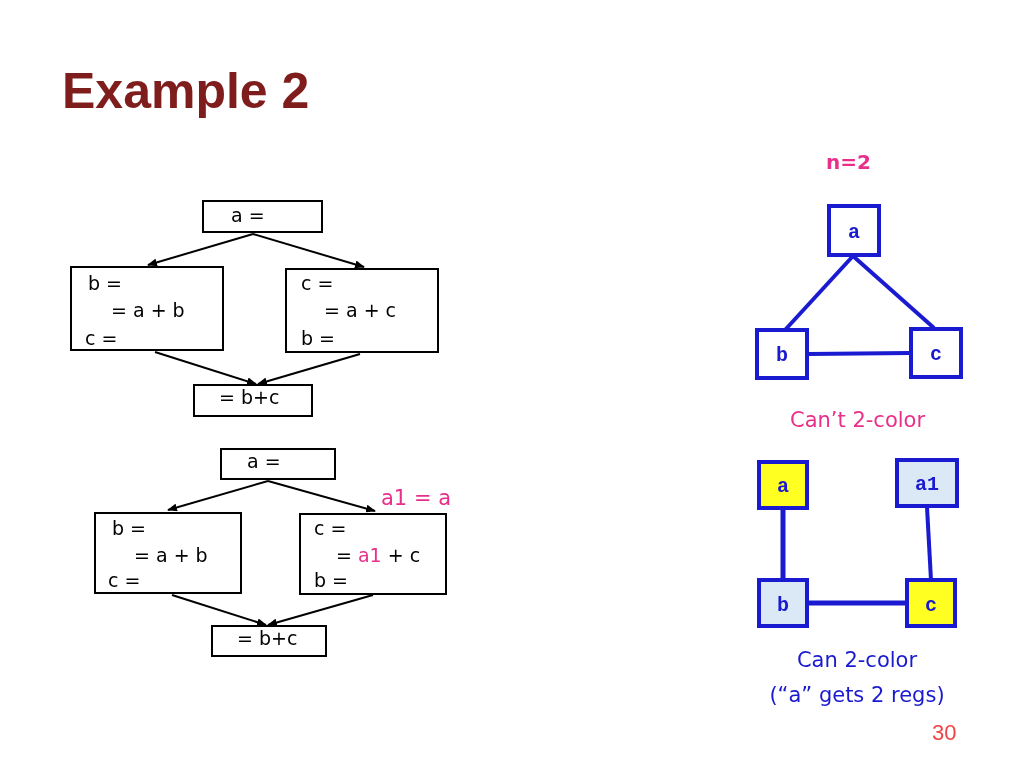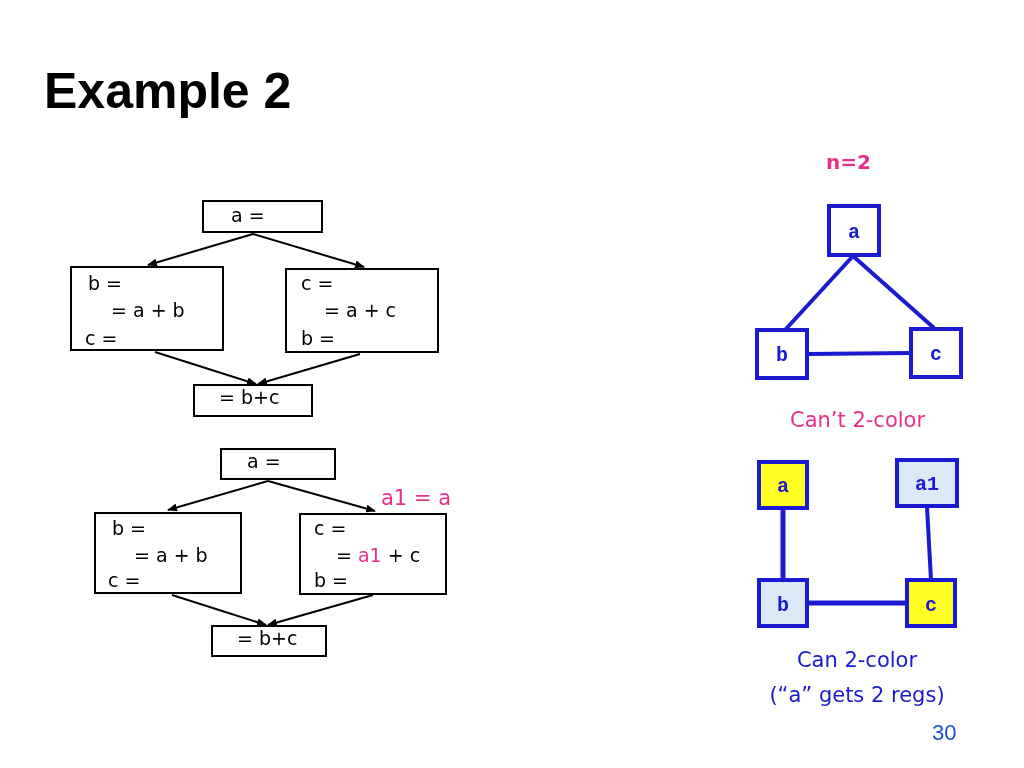--- a/index.html
+++ b/index.html
@@ -1,24 +1,24 @@
 <!DOCTYPE html>
 <html><head>
 <meta charset="utf-8">
 <style>
   html, body { margin:0; padding:0; }
   body { width:1024px; height:768px; background:#ffffff; position:relative; overflow:hidden; font-family:"Liberation Sans", sans-serif; }
-  .title { position:absolute; left:44px; top:62px; font-size:50px; font-weight:bold; color:#000000; font-family:"Liberation Sans", sans-serif; }
+  .title { position:absolute; left:62px; top:62px; font-size:50px; font-weight:bold; color:#7f1d1d; font-family:"Liberation Sans", sans-serif; }
   svg.canvas { position:absolute; left:0; top:0; }
   .cfg-text { font-family:"DejaVu Sans", sans-serif; font-size:19px; fill:#000; }
   .pink { fill:#e8308a; }
   .node-text { font-family:"Liberation Mono", monospace; font-weight:bold; font-size:20px; fill:#1a1ad0; }
   .pink-label { font-family:"DejaVu Sans", sans-serif; font-size:21px; fill:#e8308a; }
   .blue-label { font-family:"DejaVu Sans", sans-serif; font-size:21px; fill:#1a1ad0; }
-  .pagenum { position:absolute; left:932px; top:720px; font-size:22px; color:#1d4ed8; font-family:"Liberation Sans", sans-serif; }
+  .pagenum { position:absolute; left:932px; top:720px; font-size:22px; color:#ef4444; font-family:"Liberation Sans", sans-serif; }
 </style>
 </head>
 <body>
 
 <div class="title">Example 2</div>
 
 <svg class="canvas" width="1024" height="768">
   <defs>
     <marker id="arr" markerWidth="10" markerHeight="8" refX="9" refY="4" orient="auto" markerUnits="userSpaceOnUse">
       <path d="M0,0 L10,4 L0,8 z" fill="#000"></path>

